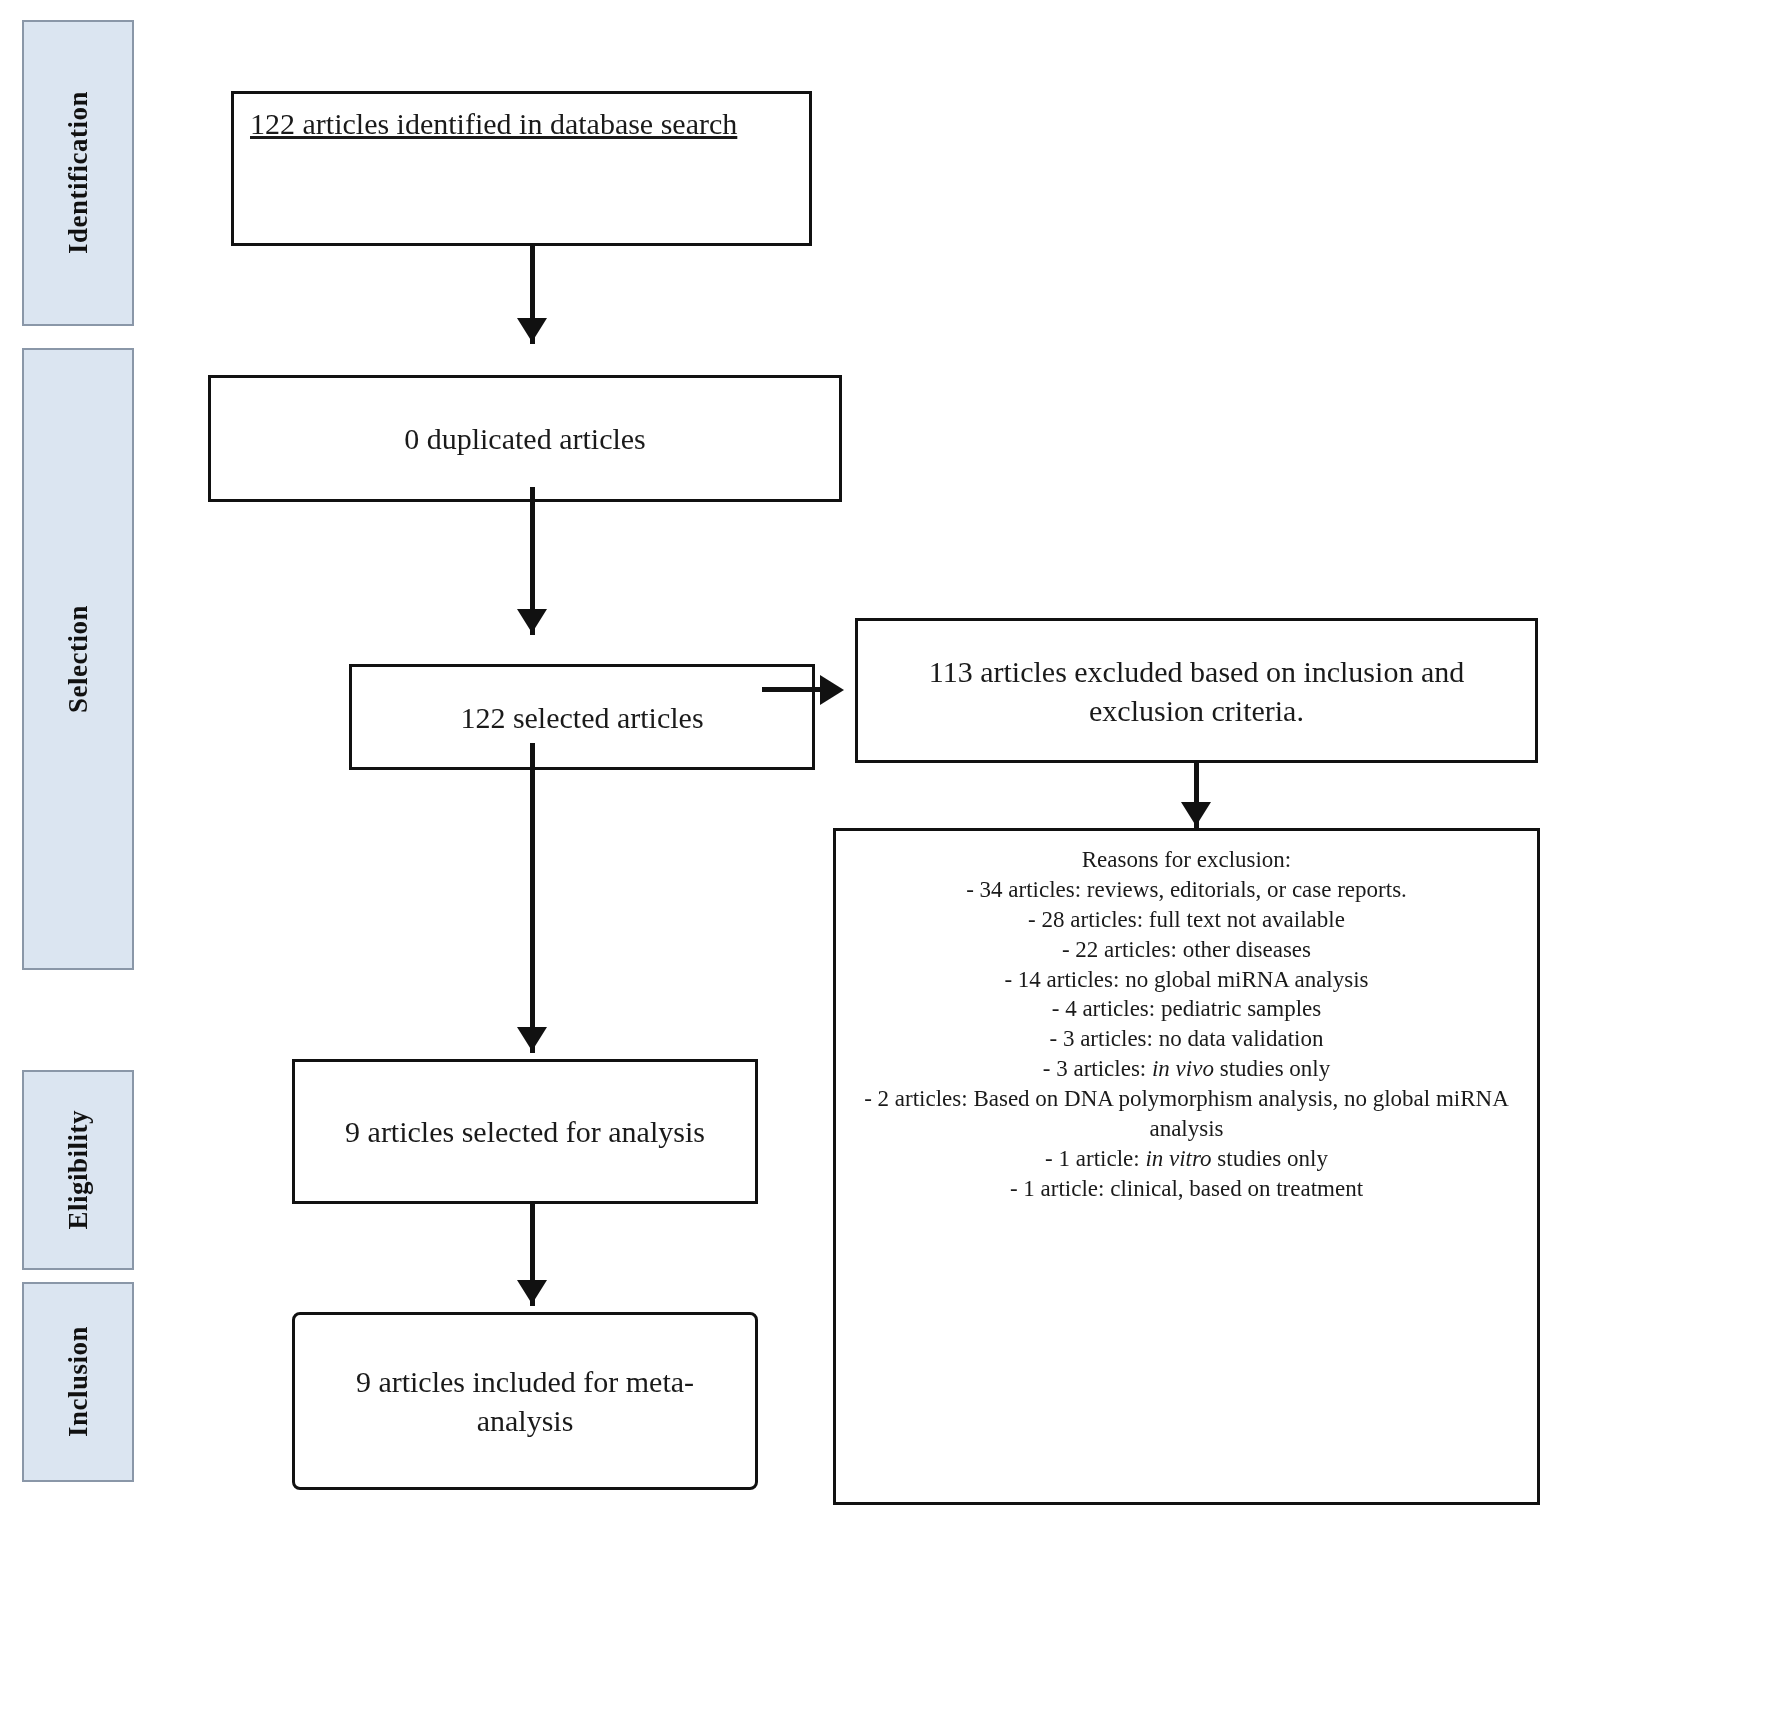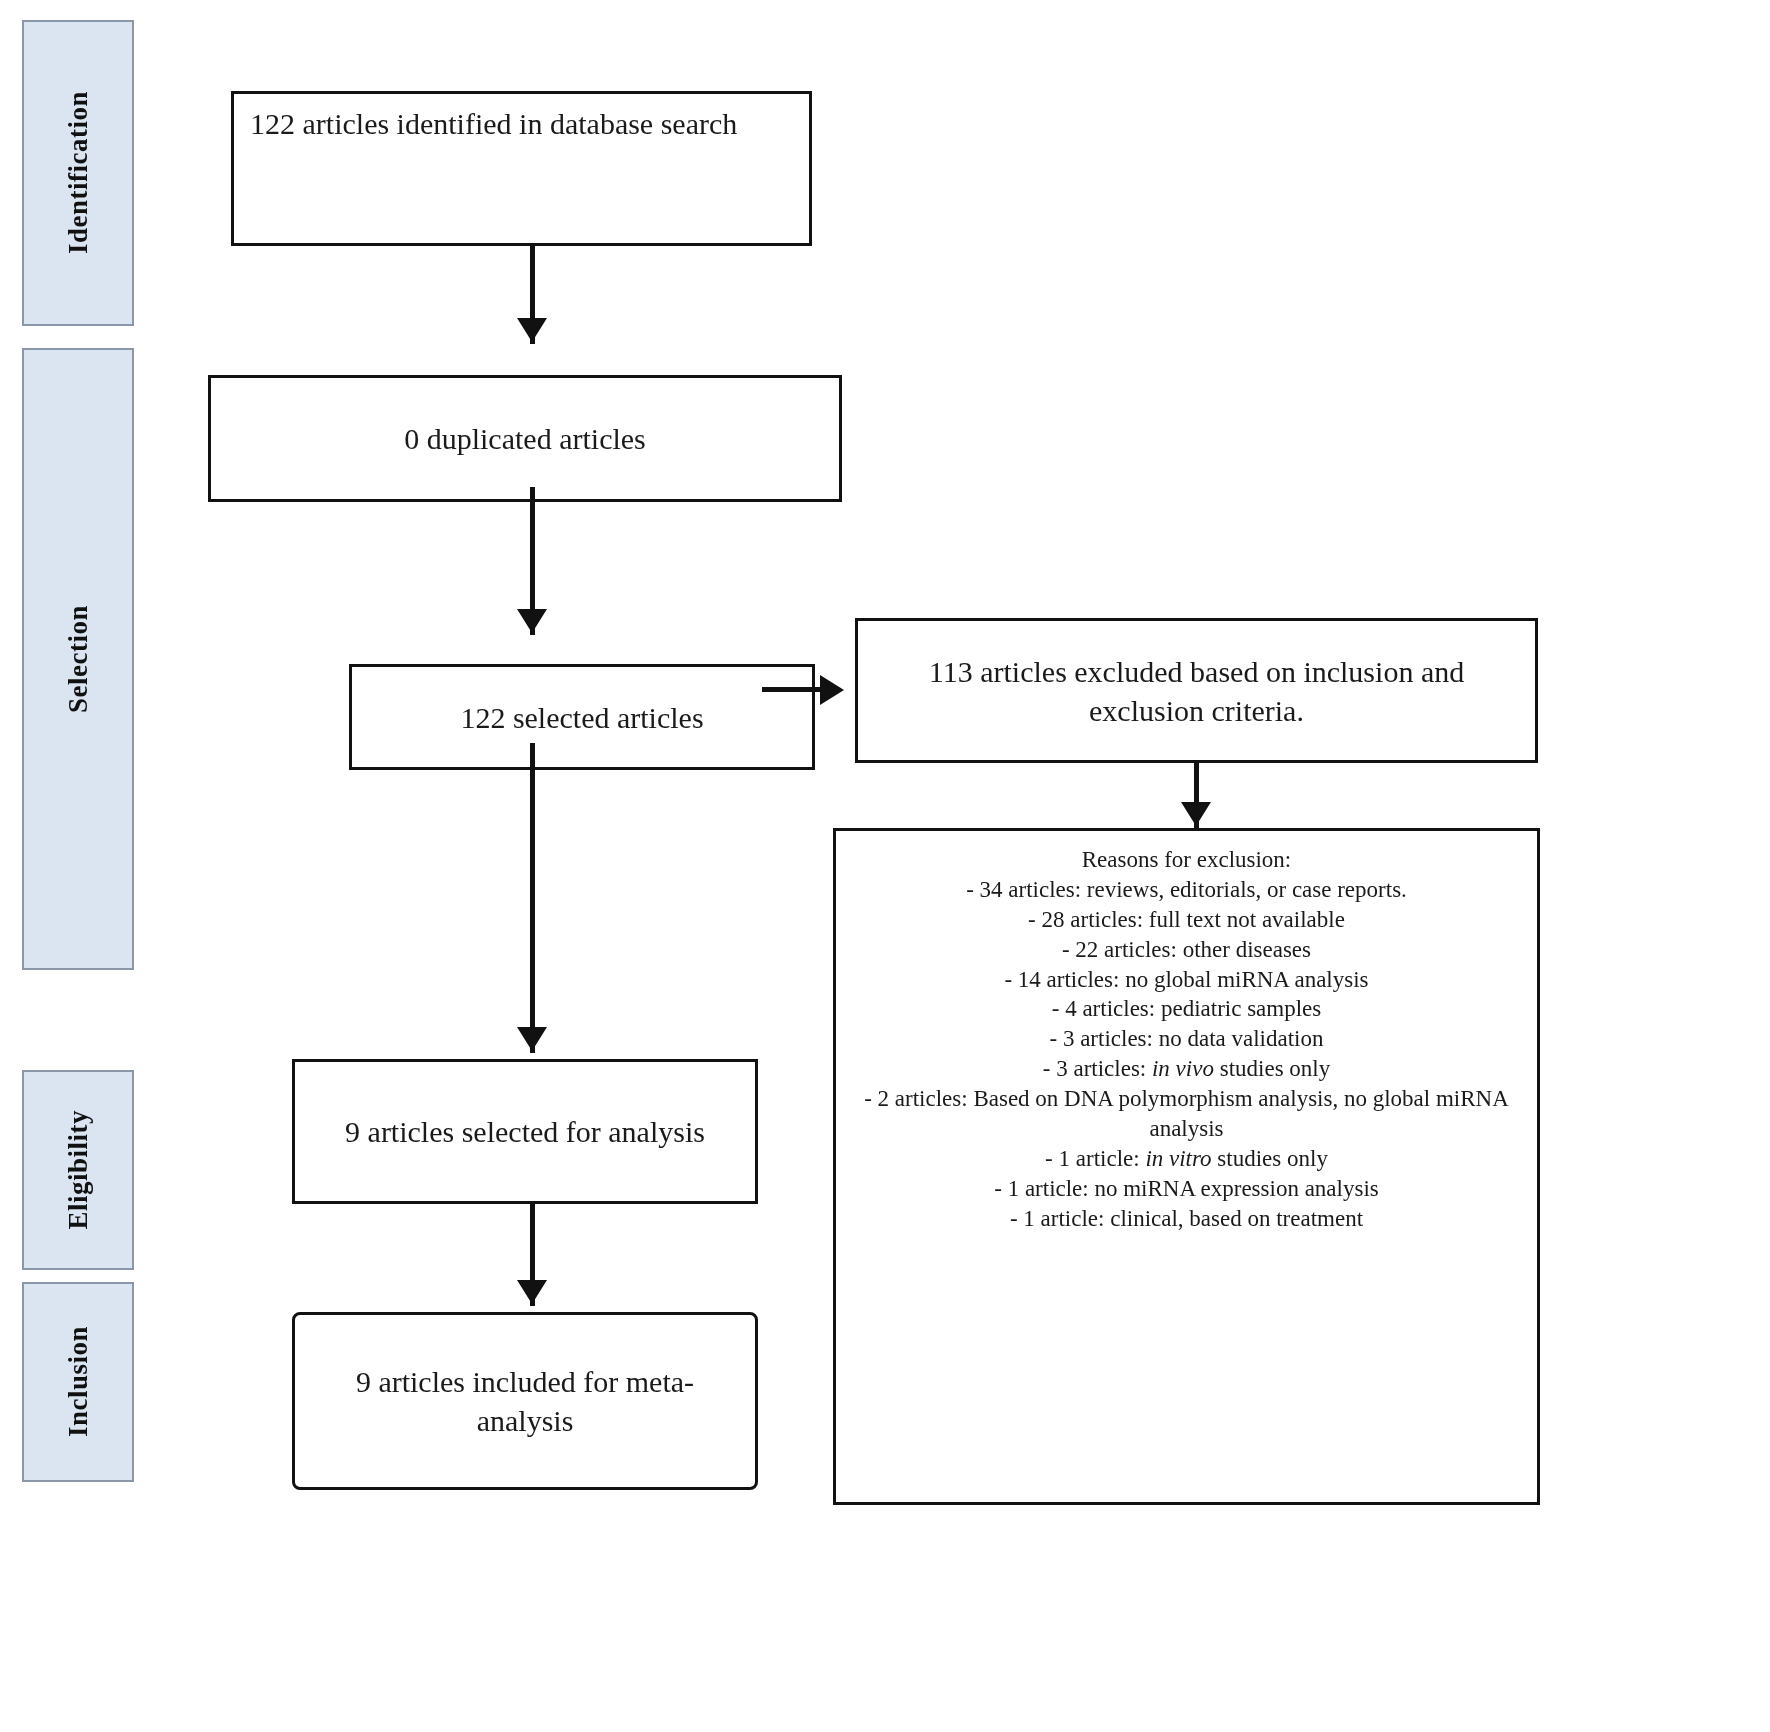--- a/index.html
+++ b/index.html
@@ -48,21 +48,21 @@
     justify-content: center;
     padding: 10px 16px;
   }
   .fbox-text {
     width: 100%;
     font-size: 30px;
     line-height: 1.30;
     color: #1a1a1a;
   }
   .t-center { text-align: center; }
-  .t-justify { text-align: justify; text-align-last: left; }
+  .t-justify { text-align: justify; text-align-last: left; text-decoration: underline; }
   .t-top { align-items: flex-start; }
 
   
   .reasons {
     width: 100%;
     text-align: center;
     font-size: 23px;
     line-height: 1.30;
   }
   .reasons .rline { display: block; }
@@ -168,18 +168,17 @@
       <span class="rline">- 14 articles: no global miRNA analysis</span>
       <span class="rline">- 4 articles: pediatric samples</span>
       <span class="rline">- 3 articles: no data validation</span>
       <span class="rline">
         <span>- 3 articles: </span><em>in vivo</em><span> studies only</span>
       </span>
       <span class="rline">- 2 articles: Based on DNA polymorphism analysis, no global miRNA analysis</span>
       <span class="rline">
         <span>- 1 article: </span><em>in vitro</em><span> studies only</span>
       </span>
-      <span class="rline">- 1 article: no miRNA expression analysis</span>
       <span class="rline">- 1 article: clinical, based on treatment</span>
     </div>
   </div>
 
 </div>
 
 </body></html>

